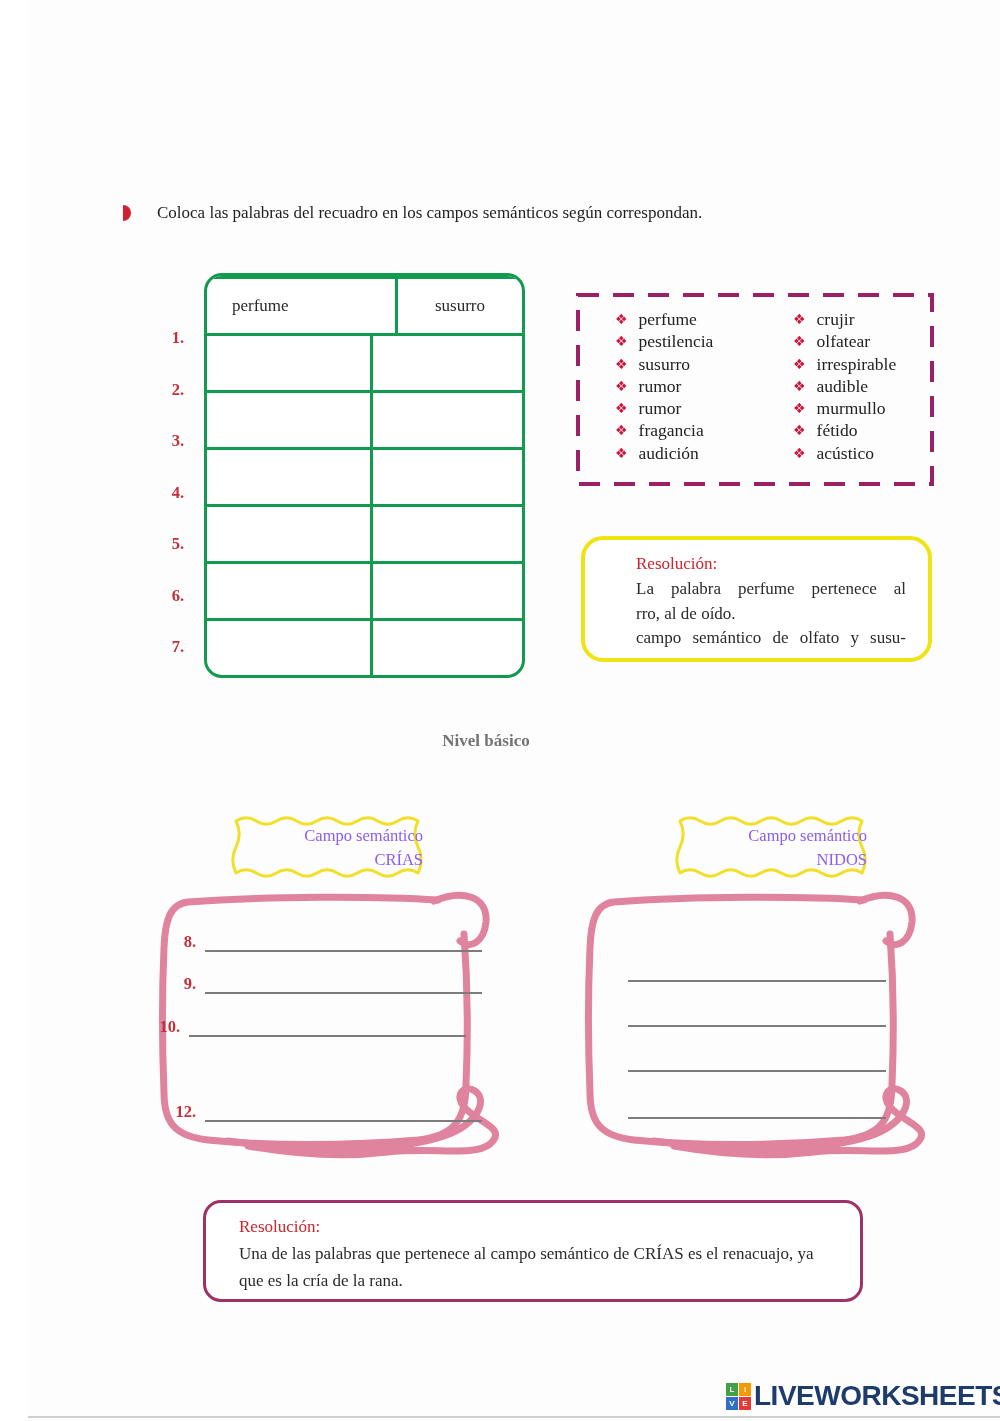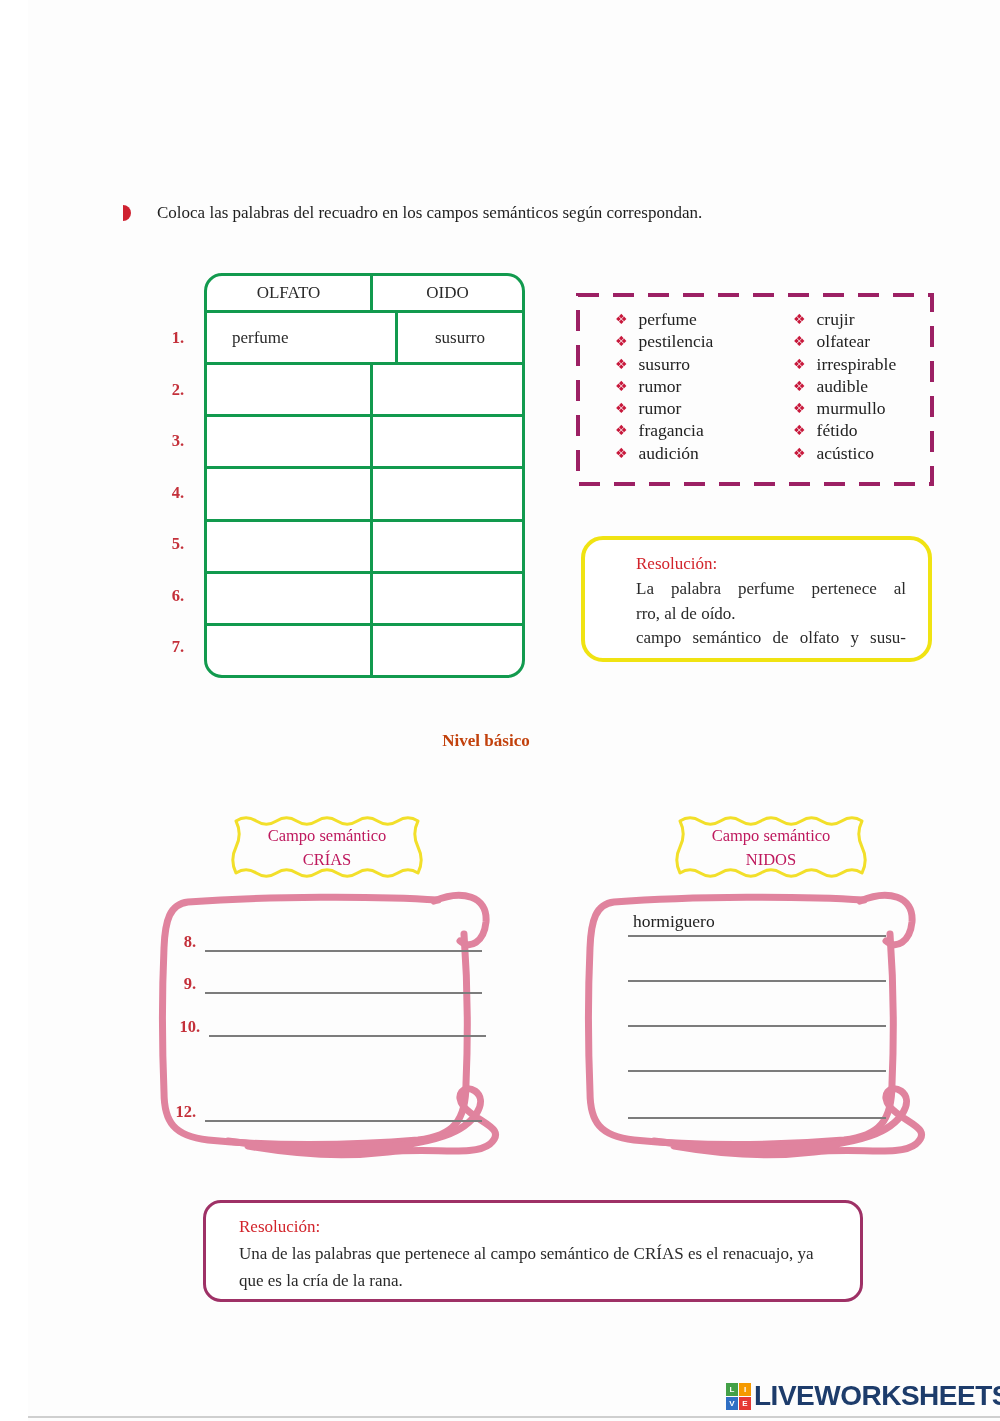--- a/index.html
+++ b/index.html
@@ -26,23 +26,23 @@
   .wb-col { list-style:none; margin:0; padding:0; width:178px; }
   .wb-col li { display:flex; align-items:baseline; height:22.3px; font-size:17.5px; color:#222; }
   .wb-bullet { color:#c8193c; font-family:"DejaVu Sans",sans-serif; font-size:14px; margin-right:11px; position:relative; top:-1px; }
   
   .yres { position:absolute; left:553px; top:536px; width:351px; height:126px;
     border:4px solid #f0e312; border-radius:22px; box-sizing:border-box; padding:14px 26px 0 51px; background:#fff; }
   .res-title { color:#d2232a; font-size:17px; margin-bottom:3px; }
   .yres-line { font-size:17px; line-height:24.5px; width:270px; color:#2a2a2a; }
   .just { text-align:justify; text-align-last:justify; }
   
-  .level { position:absolute; left:458px; top:731px; transform:translateX(-50%); color:#c2410c; font-weight:bold; font-size:17px; white-space:nowrap; }
-  
-  .wavy-label { position:absolute; width:192px; height:62px; text-align:center; font-size:16.5px; line-height:24px; color:#be185d; padding-top:0; }
+  .level { position:absolute; left:458px; top:731px; transform:translateX(-50%); color:#737373; font-weight:bold; font-size:17px; white-space:nowrap; }
+  
+  .wavy-label { position:absolute; width:192px; height:62px; text-align:right; font-size:16.5px; line-height:24px; color:#8b5cf6; padding-top:0; }
   .wavy-label svg { position:absolute; left:0; top:0; }
   .wavy-label .wl-text { position:relative; padding-top:8px; }
   
   .bubble { position:absolute; width:365px; height:290px; }
   .bubble svg { position:absolute; left:0; top:0; }
   .bub-row { position:absolute; display:flex; align-items:flex-end; height:24px; }
   .bub-num { width:26px; text-align:right; color:#c4303a; font-weight:bold; font-size:16.5px; margin-right:9px; }
   .bub-line { flex:1; border-bottom:2px solid #7c7c7c; height:100%; font-size:17.5px; color:#222; padding-left:5px; }
   
   .bres { position:absolute; left:175px; top:1200px; width:660px; height:102px;
@@ -61,24 +61,20 @@
 <body>
 
 <div class="page">
 
   <div class="instr" style="left:95px; top:203px; width:780px;">
     <div class="instr-bullet"></div>
     <div>Coloca las palabras del recuadro en los campos semánticos según correspondan.</div>
   </div>
 
   <div class="gtable">
-    <div class="gt-row gt-head">
-      <div class="gt-cell gt-left">OLFATO</div>
-      <div class="gt-cell">OIDO</div>
-    </div>
     <div class="gt-row">
       <div class="gt-cell gt-left gt-al">perfume</div>
       <div class="gt-cell">susurro</div>
     </div>
     <div class="gt-row">
       <div class="gt-cell gt-left"></div>
       <div class="gt-cell"></div>
     </div>
     <div class="gt-row">
       <div class="gt-cell gt-left"></div>
@@ -216,41 +212,38 @@
       </g>
     </svg>
     <div class="bub-row" style="left:22px; top:40px; width:312px;">
       <div class="bub-num">8.</div>
       <div class="bub-line"></div>
     </div>
     <div class="bub-row" style="left:22px; top:82px; width:312px;">
       <div class="bub-num">9.</div>
       <div class="bub-line"></div>
     </div>
-    <div class="bub-row" style="left:26px; top:125px; width:312px;">
+    <div class="bub-row" style="left:6px; top:125px; width:312px;">
       <div class="bub-num">10.</div>
       <div class="bub-line"></div>
     </div>
     <div class="bub-row" style="left:22px; top:210px; width:312px;">
       <div class="bub-num">12.</div>
       <div class="bub-line"></div>
     </div>
   </div>
 
   <div class="bubble" style="left:546px; top:888px;">
     <svg width="365" height="290" viewBox="0 0 365 290">
       <g fill="none" stroke="#e0839e" stroke-width="7" stroke-linecap="round">
         <path d="M 290,12 C 230,8 120,8 40,14 C 22,16 17,32 16,60 C 14,104 14,156 16,204 C 16,234 26,248 60,252 C 120,258 200,258 270,252 C 306,248 318,232 318,196 C 320,150 320,100 316,46"></path>
         <path d="M 286,13 C 314,1 340,8 338,34 C 336,54 322,62 312,53"></path>
         <path d="M 80,253 C 160,264 250,264 296,248 C 330,236 340,212 327,203 C 316,196 306,207 316,219 C 330,235 360,240 342,256 C 326,269 284,259 240,264 C 190,270 140,265 100,258"></path>
       </g>
     </svg>
-    <div class="bub-row" style="left:54px; top:25px; width:258px;">
-      <div class="bub-line">hormiguero</div>
-    </div>
     <div class="bub-row" style="left:54px; top:70px; width:258px;">
       <div class="bub-line"></div>
     </div>
     <div class="bub-row" style="left:54px; top:115px; width:258px;">
       <div class="bub-line"></div>
     </div>
     <div class="bub-row" style="left:54px; top:160px; width:258px;">
       <div class="bub-line"></div>
     </div>
     <div class="bub-row" style="left:54px; top:207px; width:258px;">

